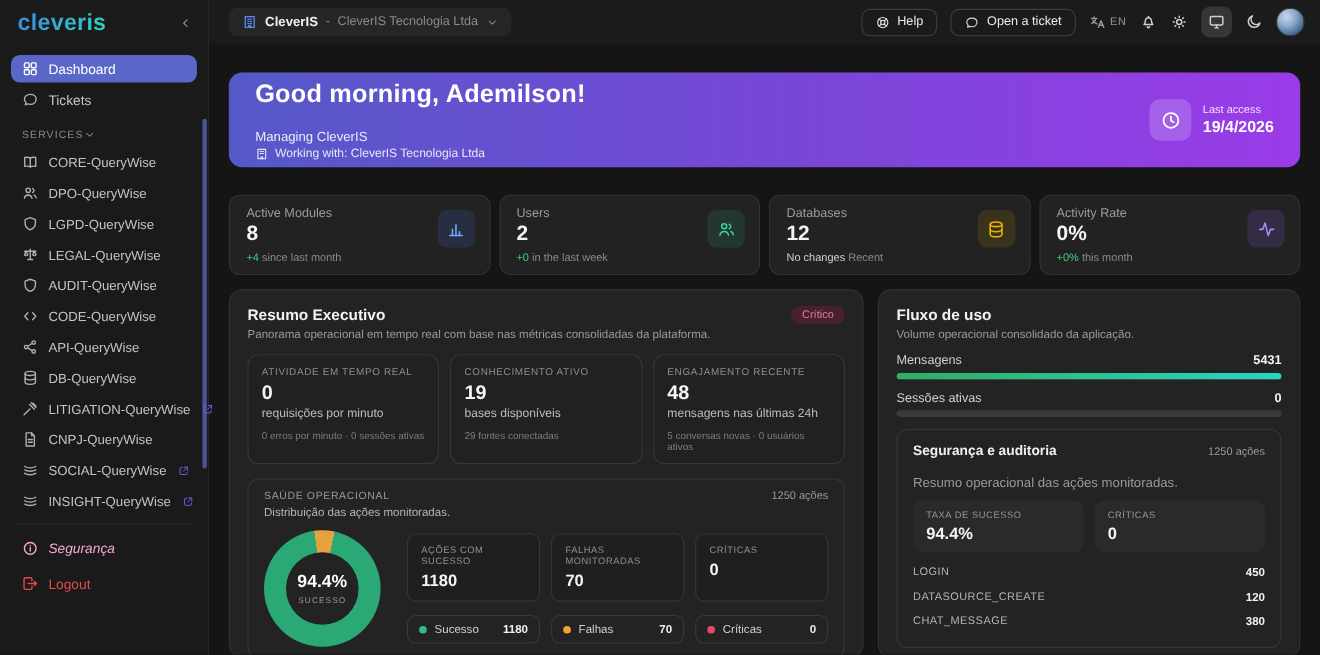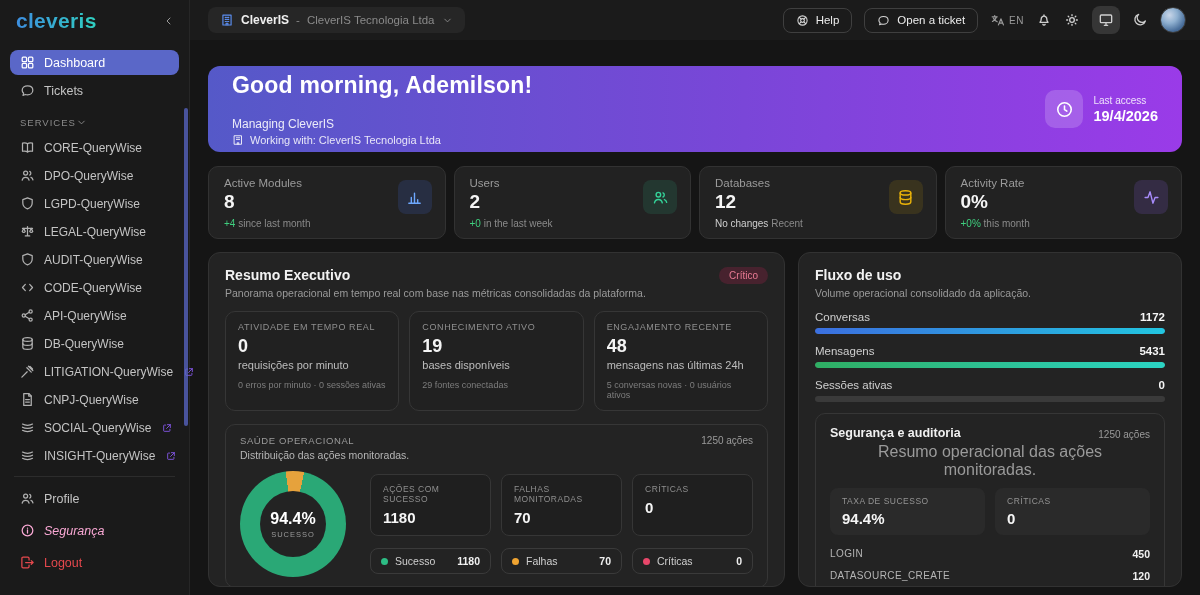--- a/index.html
+++ b/index.html
@@ -60,21 +60,21 @@
   .banner-work { display:flex; align-items:center; gap:6px; font-size:11px; color:rgba(255,255,255,.85); margin-top:3px; }
   .banner-work .nico { width:12px; height:12px; }
   .last-access { display:flex; align-items:center; gap:10px; }
   .la-iconbox { width:38px; height:38px; border-radius:10px; background:rgba(255,255,255,.18); display:flex; align-items:center; justify-content:center; }
   .la-iconbox .nico { width:19px; height:19px; color:#ffffff; }
   .la-label { font-size:10px; color:rgba(255,255,255,.85); }
   .la-date { font-size:14.5px; font-weight:bold; color:#ffffff; margin-top:2px; }
 
   
   .stats { display:grid; grid-template-columns:repeat(4,1fr); gap:8px; margin-bottom:13px; }
-  .stat-card { position:relative; background:#222222; border:1px solid #323232; border-radius:10px; padding:10px 15px; height:73px; }
+  .stat-card { position:relative; background:#222222; border:1px solid #323232; border-radius:10px; padding:10px 15px; height:73px;margin-top:11px; }
   .stat-label { font-size:11.5px; color:#9b9b9b; }
   .stat-value { font-size:19px; font-weight:bold; color:#f5f5f5; margin-top:2px; }
   .stat-delta { font-size:10px; color:#8a8a8a; margin-top:5px; }
   .stat-delta .pos { color:#3fce7e; }
   .stat-delta .neu { color:#d0d0d0; }
   .stat-iconbox { position:absolute; right:13px; top:13px; width:34px; height:34px; border-radius:8px; display:flex; align-items:center; justify-content:center; }
   .stat-iconbox .nico { width:17px; height:17px; }
   .sc-blue   { background:rgba(70,110,235,.16); color:#6ea8fe; }
   .sc-green  { background:rgba(52,211,153,.12); color:#34d399; }
   .sc-yellow { background:rgba(234,179,8,.12);  color:#eab308; }
@@ -128,21 +128,21 @@
   .bar-track { height:6px; border-radius:3px; background:#3a3a3a; margin-top:5px; overflow:hidden; }
   .bar-fill { height:100%; border-radius:3px; }
   .bf-conv { width:100%; background:linear-gradient(90deg,#3b6fe0,#22c5e0); }
   .bf-msg  { width:100%; background:linear-gradient(90deg,#2fae63,#2bd4c4); }
   .bf-zero { width:0%; }
 
   .sec-box { border:1px solid #363636; border-radius:10px; padding:12px 14px; margin-top:3px; }
   .sec-head { display:flex; justify-content:space-between; align-items:flex-end; }
   .sec-title { font-size:12.5px; font-weight:bold; color:#f0f0f0; }
   .sec-total { font-size:10px; color:#9a9a9a; }
-  .sec-sub { font-size:16px; color:#9a9a9a; margin-top:3px; margin-bottom:9px;text-align:center; }
+  .sec-sub { font-size:12px; color:#9a9a9a; margin-top:15px; margin-bottom:9px; }
   .sec-grid { display:grid; grid-template-columns:1fr 1fr; gap:10px; margin-bottom:8px; }
   .sec-stat { background:#2a2a2a; border-radius:8px; padding:8px 12px; }
   .sec-stat-label { font-size:8.5px; letter-spacing:.5px; color:#949494; }
   .sec-stat-value { font-size:15px; font-weight:bold; color:#f5f5f5; margin-top:4px; }
   .sec-row { display:flex; justify-content:space-between; padding:5px 0; }
   .sec-row-label { font-size:10px; letter-spacing:.4px; color:#b5b5b5; }
   .sec-row-value { font-size:10.5px; font-weight:bold; color:#f0f0f0; }
 </style>
 </head>
 <body>
@@ -273,29 +273,20 @@
         </svg>
       <span>INSIGHT-QueryWise</span>
       <svg class="ic ext" viewBox="0 0 24 24">
           <path d="M9 5H5.5A1.5 1.5 0 004 6.5v12A1.5 1.5 0 005.5 20h12a1.5 1.5 0 001.5-1.5V15"></path>
           <path d="M13 4h7v7M11 13L20 4"></path>
         </svg>
     </div>
 
     <div class="side-divider"></div>
 
-    <div class="foot-item">
-      <svg class="ic nico" viewBox="0 0 24 24" style="color:#b0b0b0">
-          <circle cx="9" cy="8" r="3.2"></circle>
-          <path d="M3.5 19.5c.6-3 2.8-4.7 5.5-4.7s4.9 1.7 5.5 4.7"></path>
-          <path d="M15.5 5.5a3.2 3.2 0 010 5.8"></path>
-          <path d="M17.5 14.9c1.7.6 2.8 2 3.2 4"></path>
-        </svg>
-      <span>Profile</span>
-    </div>
     <div class="foot-item foot-seguranca">
       <svg class="ic nico" viewBox="0 0 24 24">
           <circle cx="12" cy="12" r="8.5"></circle>
           <path d="M12 11v5M12 8v.3"></path>
         </svg>
       <span>Segurança</span>
     </div>
     <div class="foot-item foot-logout">
       <svg class="ic nico" viewBox="0 0 24 24">
           <path d="M14.5 8V5.5a2 2 0 00-2-2H5a2 2 0 00-2 2v13a2 2 0 002 2h7.5a2 2 0 002-2V16"></path>
@@ -524,29 +515,20 @@
         </div>
       </div>
     </div>
 
     <div class="panel">
       <div class="panel-title">Fluxo de uso</div>
       <div class="panel-sub" style="margin-bottom:12px">Volume operacional consolidado da aplicação.</div>
 
       <div class="bar-group">
         <div class="bar-row">
-          <span class="bar-label">Conversas</span>
-          <span class="bar-value">1172</span>
-        </div>
-        <div class="bar-track">
-            <div class="bar-fill bf-conv"></div>
-          </div>
-      </div>
-      <div class="bar-group">
-        <div class="bar-row">
           <span class="bar-label">Mensagens</span>
           <span class="bar-value">5431</span>
         </div>
         <div class="bar-track">
             <div class="bar-fill bf-msg"></div>
           </div>
       </div>
       <div class="bar-group">
         <div class="bar-row">
           <span class="bar-label">Sessões ativas</span>

